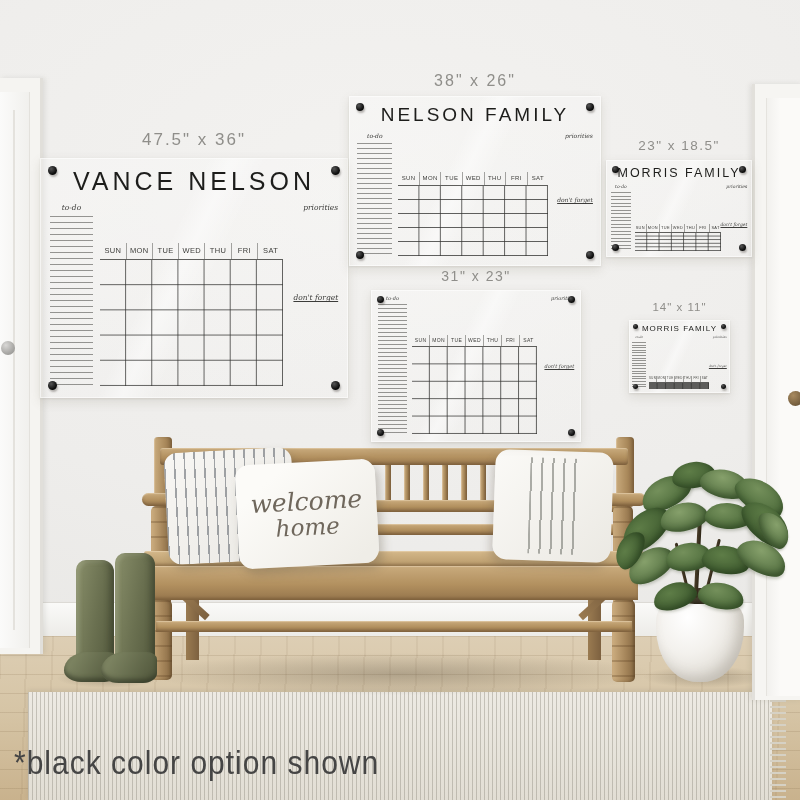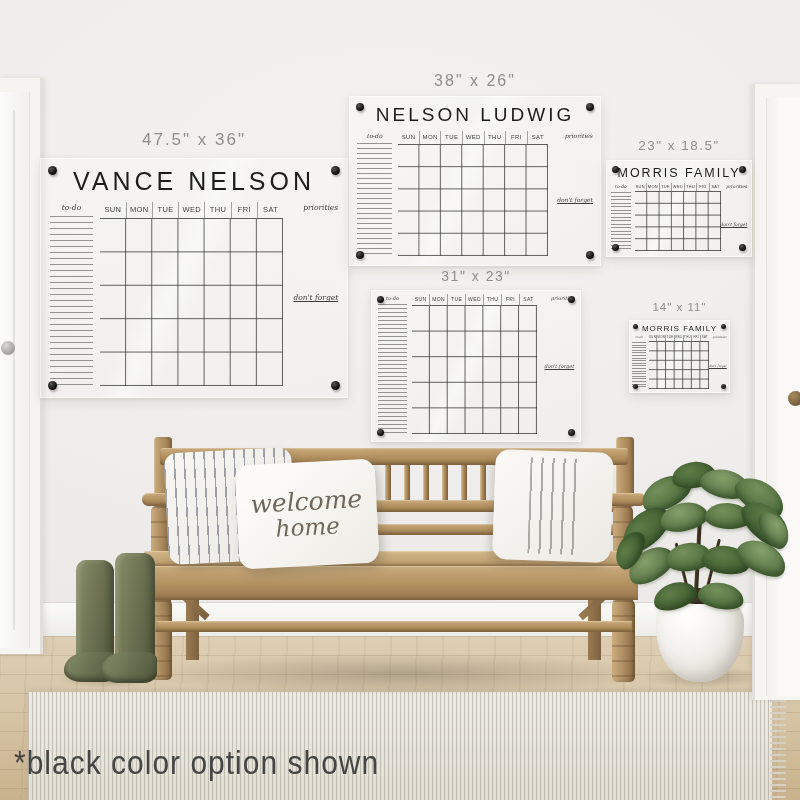--- a/index.html
+++ b/index.html
@@ -66,21 +66,21 @@
   .slabel{text-align:center;font-family:"DejaVu Serif",serif;font-style:italic;
     color:#3c3c3a;font-size:var(--label);line-height:1.6;white-space:nowrap;}
   .ruled{flex:1;margin-top:2px;
     background:repeating-linear-gradient(to bottom, rgba(70,70,66,.55) 0 1px, rgba(0,0,0,0) 1px var(--gap));}
   .checks{height:40%;margin-top:2px;
     background-image:
       repeating-linear-gradient(to bottom, rgba(70,70,66,.5) 0 1px, rgba(0,0,0,0) 1px var(--gap)),
       repeating-linear-gradient(to bottom, rgba(110,110,106,.85) 0 var(--chk), rgba(0,0,0,0) var(--chk) var(--gap));
     background-size:100% 100%, var(--chk) 100%;background-repeat:no-repeat;}
   .dfl{margin-top:6%;text-decoration:underline;}
-  .center{flex:1;display:flex;flex-direction:column;min-height:0;}
+  .center{flex:1;display:flex;flex-direction:column;min-height:0;margin-top:41px;}
   .wdays{display:flex;border-bottom:1px solid rgba(55,55,52,.8);}
   .wdays span{flex:1;text-align:center;font-size:var(--day);line-height:2.1;
     color:#3d3d3a;letter-spacing:.4px;border-left:1px solid rgba(80,80,76,.5);}
   .wdays span:first-child{border-left:none;}
   .grid{flex:1;
     background-image:
       linear-gradient(to right, rgba(52,52,50,.78) 1px, rgba(0,0,0,0) 1px),
       linear-gradient(to bottom, rgba(52,52,50,.78) 1px, rgba(0,0,0,0) 1px);
     background-size:calc(100%/7) calc(100%/5);background-position:-1px -1px;}
 
@@ -219,21 +219,21 @@
   </div>
 </div>
 
 <div class="abs cal cal-n">
   <div class="size-label">38" x 26"</div>
   <div class="acrylic">
     <span class="dot tl"></span>
     <span class="dot tr"></span>
     <span class="dot bl"></span>
     <span class="dot br"></span>
-    <div class="btitle">NELSON LUDWIG</div>
+    <div class="btitle">NELSON FAMILY</div>
     <div class="bbody">
       <div class="side left">
         <div class="slabel">to-do</div>
         <div class="ruled"></div>
       </div>
       <div class="center">
         <div class="wdays">
             <span>SUN</span>
             <span>MON</span>
             <span>TUE</span>

